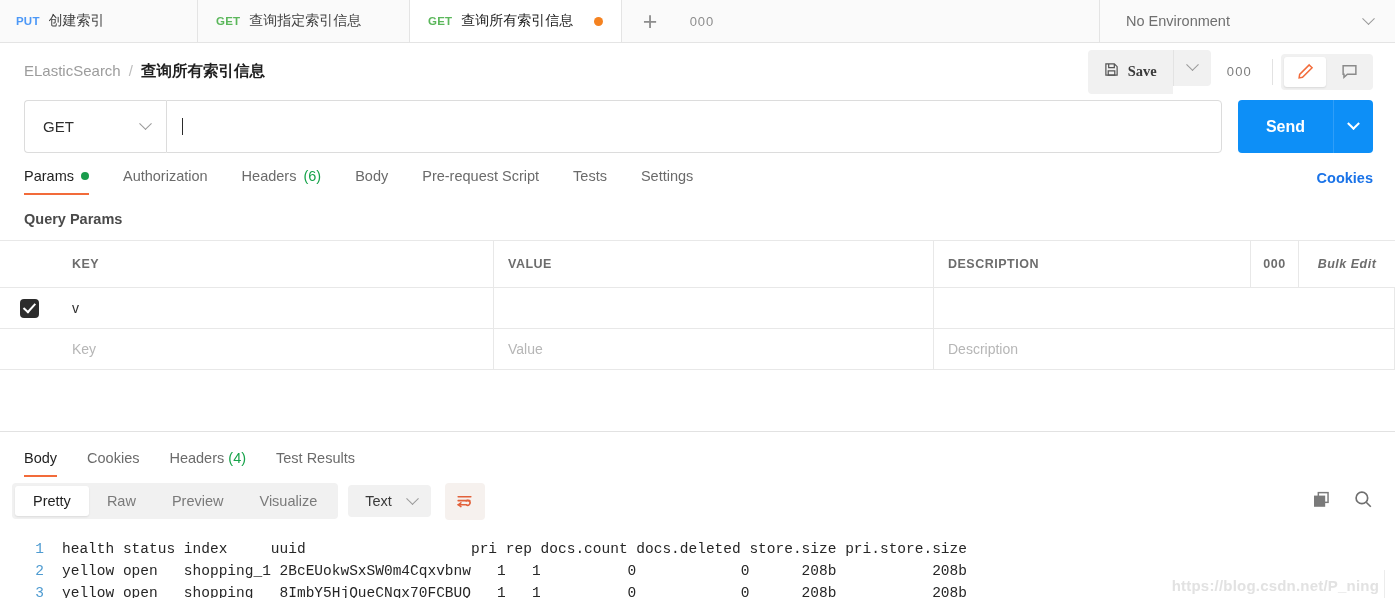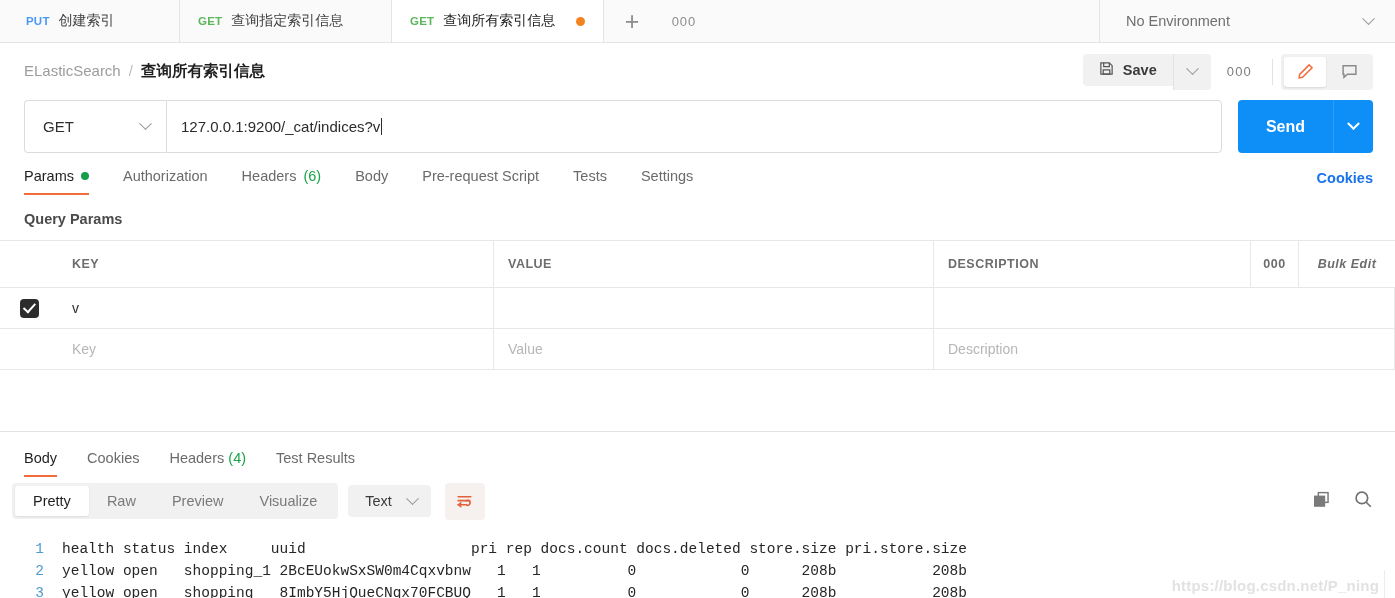--- a/index.html
+++ b/index.html
@@ -20,21 +20,21 @@
     border-bottom: 1px solid #e4e4e4;
   }
   .tab {
     display: flex; align-items: center; gap: 9px;
     padding: 0 18px;
     border-right: 1px solid #e4e4e4;
     background: #fafafa;
     cursor: pointer;
     min-width: 0;
   }
-  .tab.first { padding-left: 26px; width: 180px; }
+  .tab.first { padding-left: 16px; width: 198px; }
   .tab.second { width: 212px; }
   .tab.active { background: #ffffff; width: 212px; }
   .tab-method { font-size: 11.5px; font-weight: bold; letter-spacing: .2px; }
   .m-put { color: #4c98f7; }
   .m-get { color: #5bb75b; }
   .tab-title { font-size: 14px; color: #3f3f3f; white-space: nowrap; overflow: hidden; text-overflow: ellipsis; }
   .tab.active .tab-title { color: #212121; }
   .tab-dot { width: 9px; height: 9px; border-radius: 50%; background: #f58220; margin-left: auto; flex: none; }
   .tab-plus {
     width: 56px; display: flex; align-items: center; justify-content: center;
@@ -65,22 +65,22 @@
   }
   .crumb { font-size: 15px; display: flex; align-items: baseline; gap: 8px; }
   .crumb-parent { color: #9c9c9c; cursor: pointer; }
   .crumb-sep { color: #bdbdbd; }
   .crumb-current { color: #1f1f1f; font-weight: bold; font-size: 15.5px; }
   .crumb-actions { margin-left: auto; display: flex; align-items: center; gap: 0; }
   .save-grp { display: flex; align-items: stretch; }
   .btn-save {
     display: flex; align-items: center; gap: 9px;
     background: #f1f1f1; border: none; border-radius: 4px 0 0 4px;
-    padding: 0 16px; height: 32px; font-size: 14.5px; color: #3a3a3a;
-    font-family: Liberation Sans, sans-serif; font-weight: bold; cursor: pointer;
+    padding: 0 16px; height: 44px; font-size: 14.5px; color: #3a3a3a;
+    font-family: Liberation Serif, serif; font-weight: bold; cursor: pointer;
   }
   .btn-save-caret {
     background: #f1f1f1; border: none; border-left: 1px solid #e3e3e3;
     border-radius: 0 4px 4px 0; width: 38px; height: 36px; cursor: pointer;
     display: flex; align-items: center; justify-content: center;
   }
   .icon-more-h { color: #7d7d7d; font-size: 13px; letter-spacing: 1.2px;
                  padding: 0 16px; cursor: pointer; }
   .vdiv { width: 1px; height: 26px; background: #e2e2e2; margin: 0 8px 0 4px; }
   .toggle-grp { display: flex; background: #f1f1f1; border-radius: 4px; padding: 3px; gap: 2px; }
@@ -270,21 +270,20 @@
       </div>
     </div>
   </div>
 
   <div class="urlrow">
     <div class="method-box">
       <span class="method-text">GET</span>
       <span class="chev"></span>
     </div>
     <div class="url-box">
-      <span class="url-text">127.0.0.1:9200/_cat/indices?v</span>
         <span class="caret"></span>
     </div>
     <div class="send-grp">
       <button class="btn-send">Send</button>
       <button class="btn-send-caret">
         <span class="chev-w"></span>
       </button>
     </div>
   </div>
 

